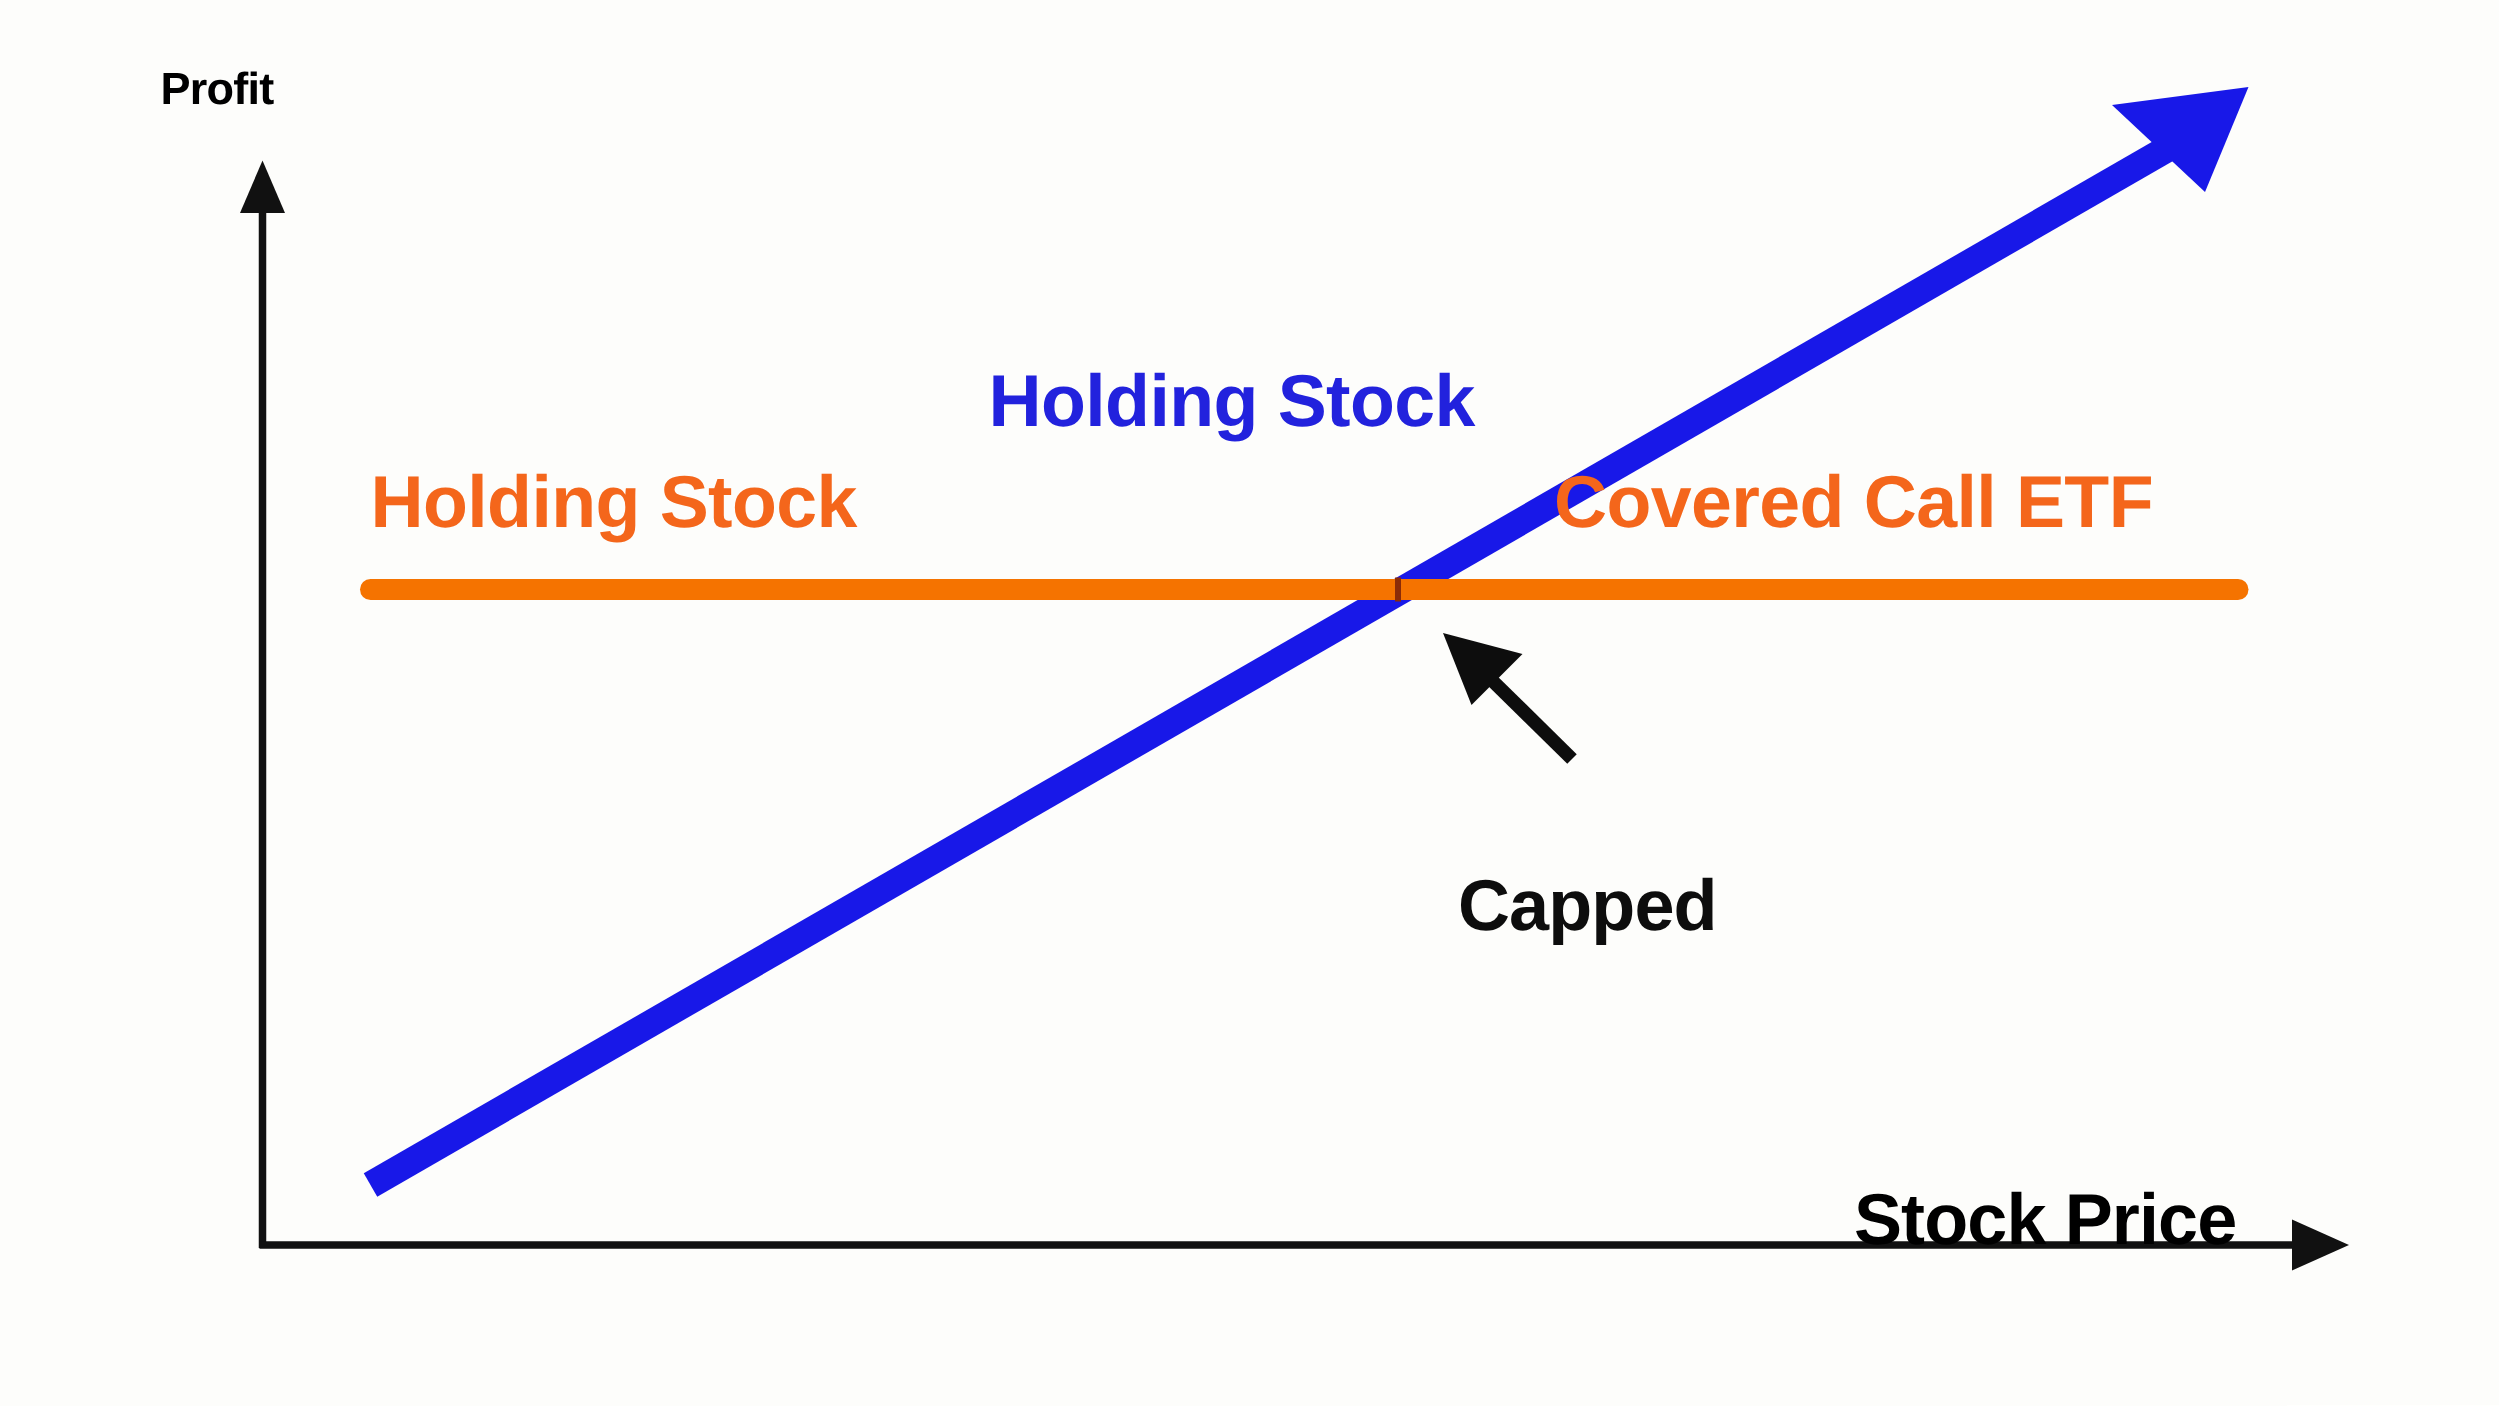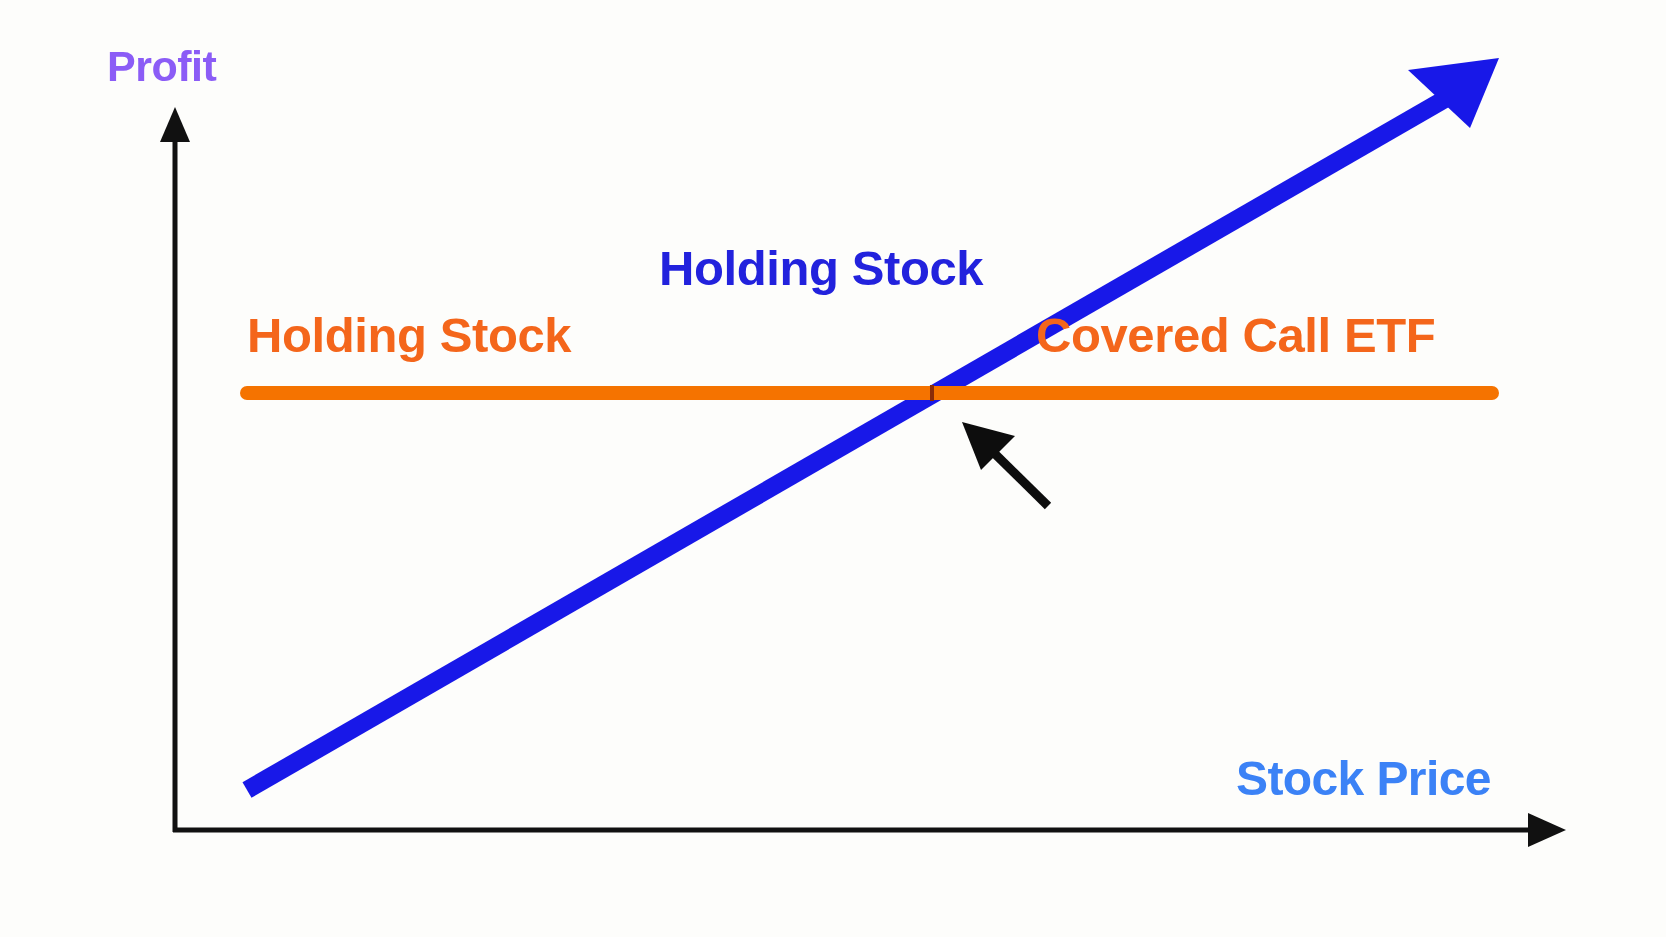--- a/index.html
+++ b/index.html
@@ -25,29 +25,29 @@
   .lbl {
     position: absolute;
     white-space: pre;
     font-family: "Liberation Sans", sans-serif;
     font-weight: bold;
     line-height: 1.06;
   }
   #axis-label-y {
     left: 107px;
     top: 44px;
-    font-size: 43px;
-    color: #8b5cf6;
+    font-size: 30px;
+    color: #000000;
     letter-spacing: -0.5px;
   }
   #axis-label-x {
     left: 1236px;
-    top: 754px;
+    top: 789px;
     font-size: 48px;
-    color: #3b82f6;
+    color: #000000;
     letter-spacing: -0.6px;
   }
   #series-label-blue {
     left: 659px;
     top: 243px;
     font-size: 49px;
     color: #2222dd;
     letter-spacing: -0.4px;
   }
   #series-label-orange-left {
@@ -116,15 +116,16 @@
 
   <div class="lbl" id="axis-label-x">Stock Price</div>
 
   <div class="lbl" id="series-label-blue">Holding Stock</div>
 
   <div class="lbl" id="series-label-orange-left">Holding Stock</div>
 
   <div class="lbl" id="series-label-orange-right">Covered Call ETF</div>
 
   <div class="lbl" id="annotation-upside-capped">
+    <span>Capped</span>
   </div>
 
 </div>
 
 </body></html>

